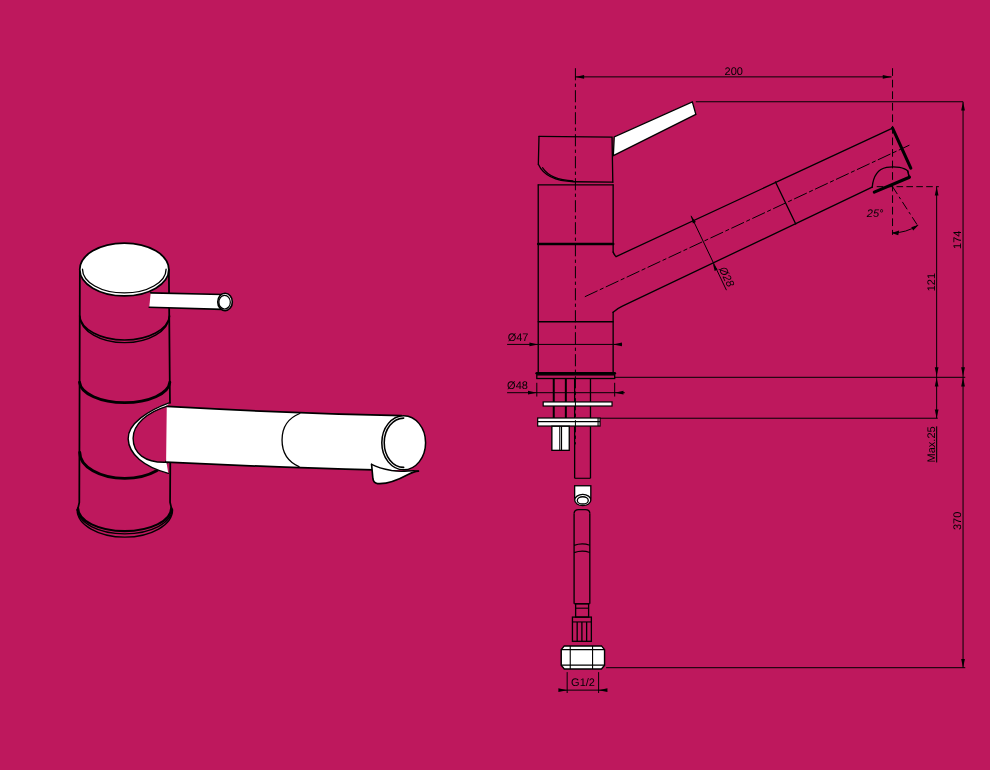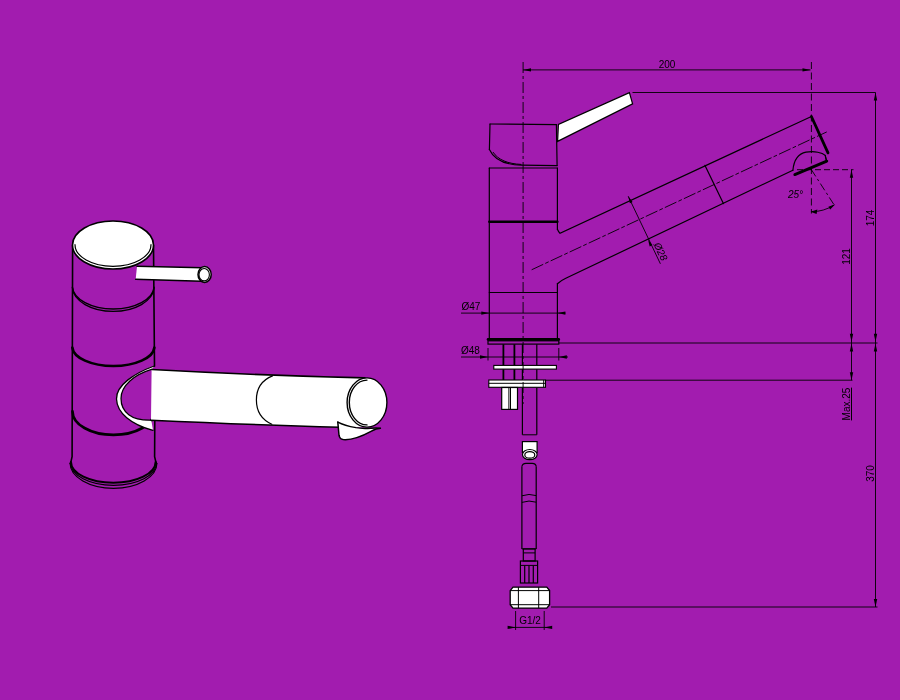--- a/index.html
+++ b/index.html
@@ -1,16 +1,16 @@
 <!DOCTYPE html>
 <html><head>
 <meta charset="utf-8">
 <style>
   html,body{margin:0;padding:0;background:#fff;}
-  .page{width:900px;height:700px;position:relative;background:#a21caf;overflow:hidden;}
+  .page{width:900px;height:700px;position:relative;background:#be185d;overflow:hidden;}
   svg{position:absolute;top:0;left:0;}
   text{font-family:"Liberation Sans", sans-serif;fill:#000;}
 </style>
 </head>
 <body>
 <div class="page">
 <svg width="900" height="700" viewBox="0 0 900 700">
 
 <g stroke="#000" fill="none" stroke-width="1.6" stroke-linecap="round">
 

